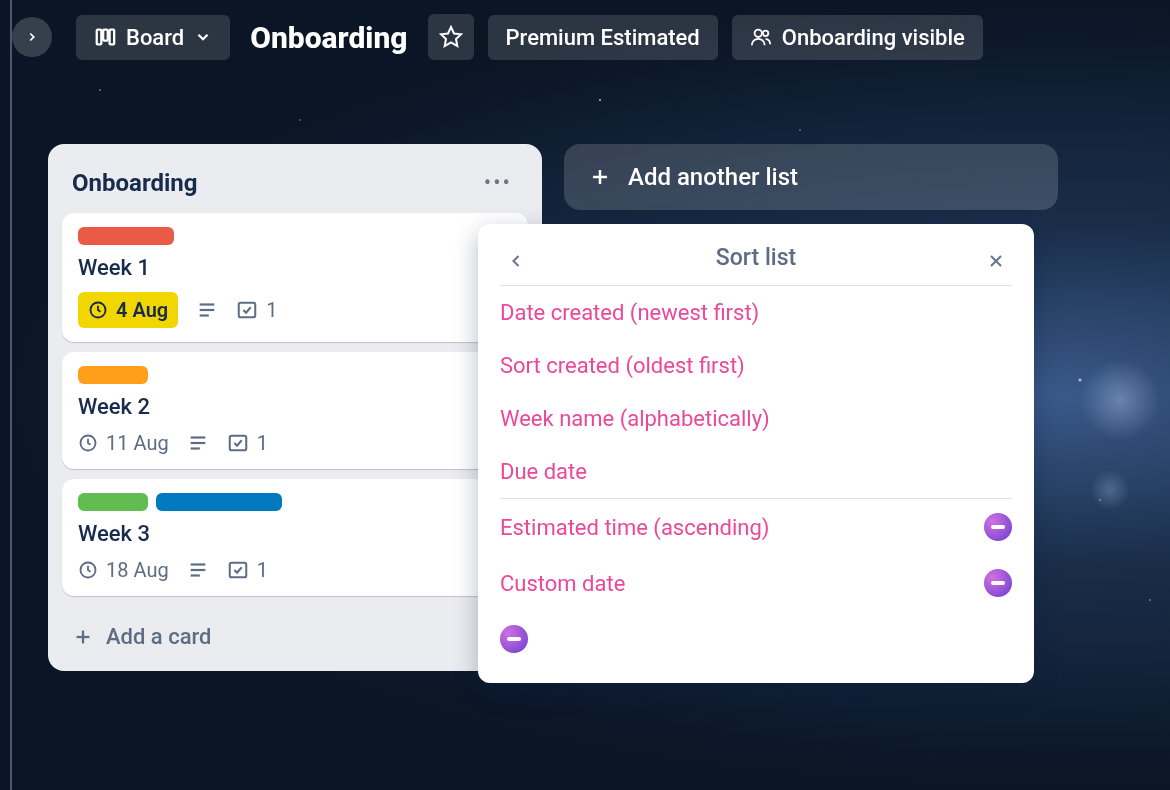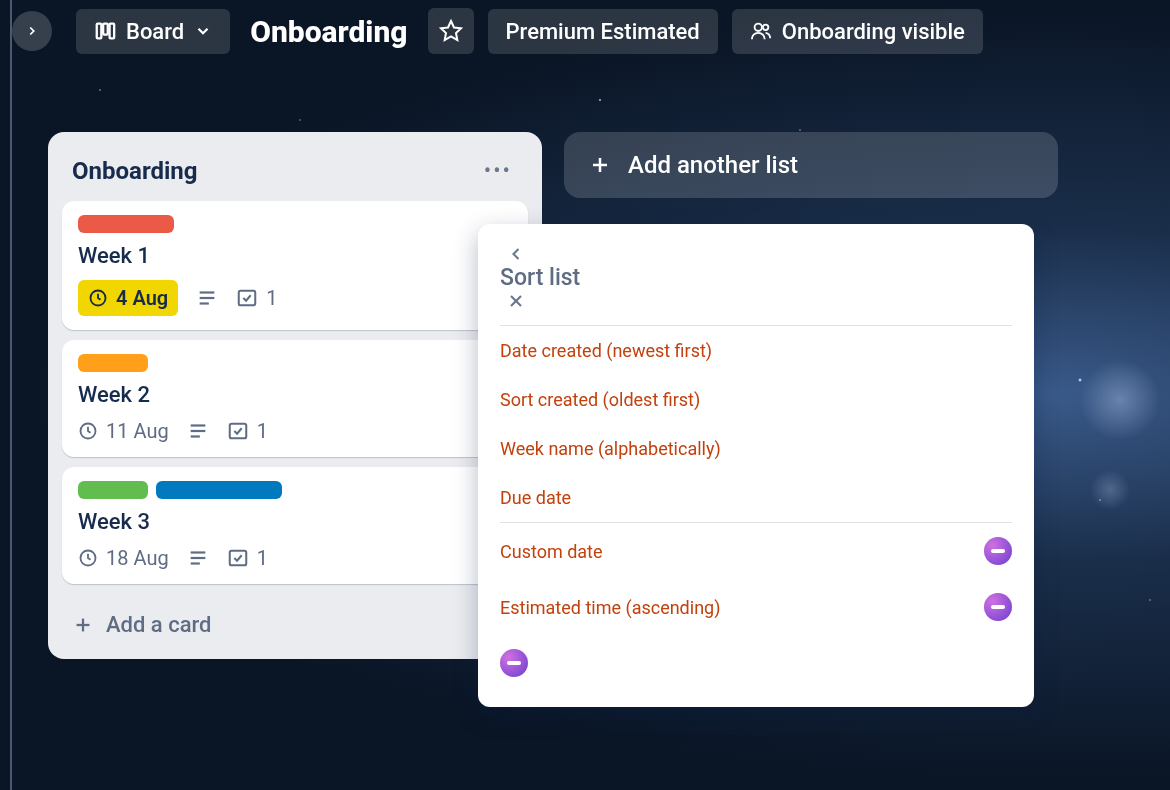--- a/index.html
+++ b/index.html
@@ -24,21 +24,21 @@
       radial-gradient(1px 1px at 1100px 500px, #fff, transparent),
       radial-gradient(1px 1px at 1150px 600px, #eef, transparent),
       radial-gradient(20px 20px at 1110px 490px, rgba(200,220,255,0.25), transparent);
     pointer-events:none;
   }
   .vbar { position:absolute; top:0; left:10px; width:2px; height:100%; background:#4a5a72; }
 
   
   .topbar {
     position: relative; display:flex; align-items:center; gap:14px;
-    padding: 8px 18px;
+    padding: 14px 18px;
   }
   .chip {
     display:flex; align-items:center; gap:10px;
     background: rgba(255,255,255,0.14);
     border-radius:6px;
     padding: 10px 18px;
     font-size: 22px; font-weight:500;
     color:#fff;
     cursor:pointer;
   }
@@ -112,31 +112,30 @@
   .popover {
     position:absolute;
     left:478px; top:224px;
     width:556px;
     background:#fff; color:#172b4d;
     border-radius:12px;
     box-shadow: 0 8px 24px rgba(9,30,66,0.3);
     padding: 12px 0 16px 0;
   }
   .pop-header {
-    display:flex; align-items:flex-start; justify-content:space-between;
+    display:flex; align-items:flex-end; justify-content:space-between;
     padding: 8px 22px 14px 22px;
-    flex-direction: column;
   }
   .pop-title { font-size:23px; font-weight:500; color:#5e6c84; flex:1; text-align:center; }
   .pop-nav { width:32px; color:#6b778c; cursor:pointer; display:flex; justify-content:center; }
   hr.pop-div { border:none; border-top:1px solid #dfe1e6; margin: 0 22px; }
   .pop-item {
     display:flex; align-items:center; justify-content:space-between;
     padding: 14px 22px;
-    font-size:18px; color:#c2410c;
+    font-size:22px; color:#ec4899;
     cursor:pointer;
   }
   .pup {
     width:28px; height:28px; border-radius:50%;
     background: radial-gradient(circle at 30% 30%, #d070e0, #6a3dd0);
     position:relative;
   }
   .pup::after {
     content:""; position:absolute; left:7px; right:7px; top:12px; height:4px;
     background:#fff; border-radius:2px;
@@ -323,23 +322,23 @@
       <span>Sort created (oldest first)</span>
     </div>
   <div class="pop-item">
       <span>Week name (alphabetically)</span>
     </div>
   <div class="pop-item">
       <span>Due date</span>
     </div>
   <hr class="pop-div">
   <div class="pop-item">
+    <span>Estimated time (ascending)</span>
+    <span class="pup"></span>
+  </div>
+  <div class="pop-item">
     <span>Custom date</span>
     <span class="pup"></span>
   </div>
   <div class="pop-item">
-    <span>Estimated time (ascending)</span>
     <span class="pup"></span>
   </div>
-  <div class="pop-item">
-    <span class="pup"></span>
-  </div>
 </div>
 
 </body></html>

